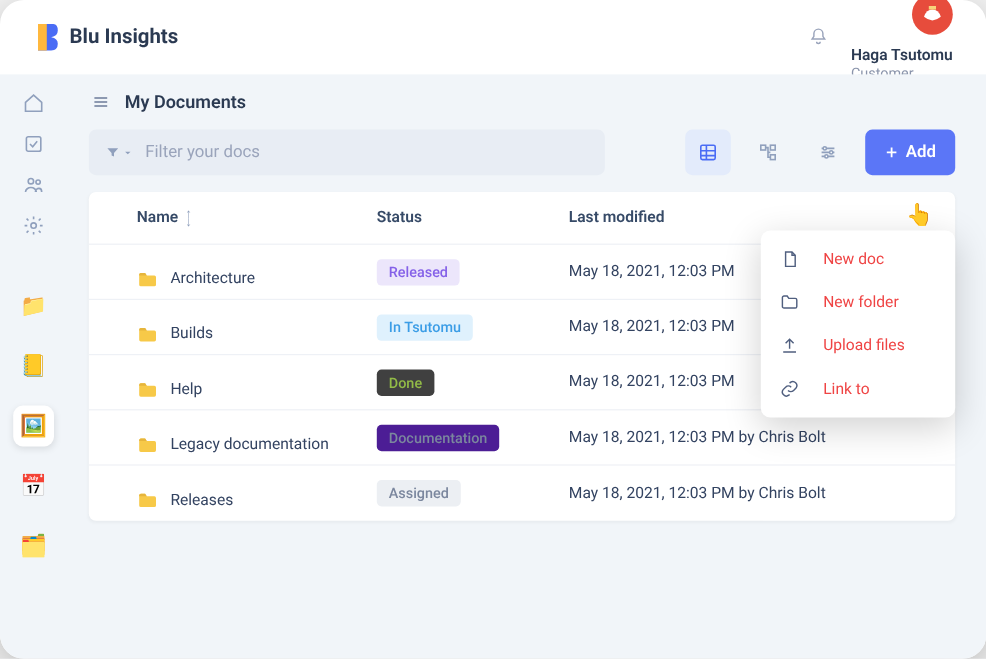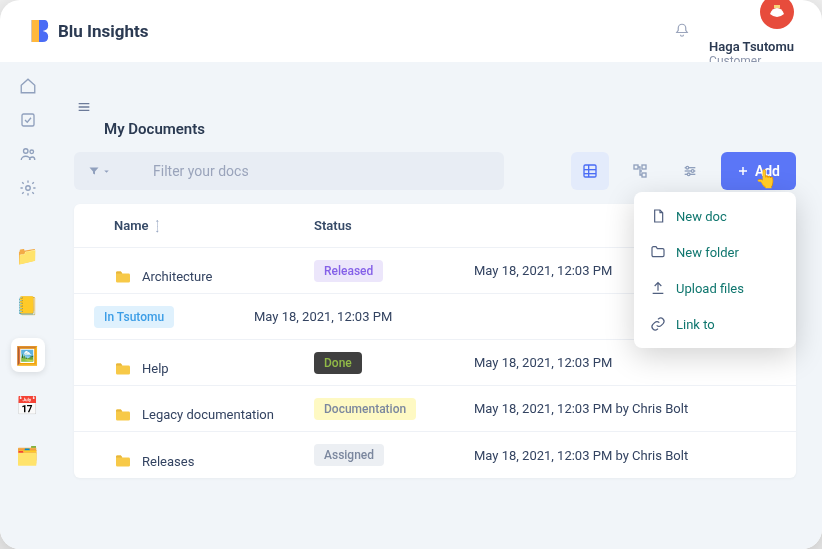--- a/index.html
+++ b/index.html
@@ -18,25 +18,25 @@
 .user-role { font-size: 12px; color: #8a94ab; }
 .body { display: flex; flex: 1; background: #f1f5f9; }
 .sidebar { width: 56px; display: flex; flex-direction: column; align-items: center; padding-top: 14px; gap: 14px; }
 .side-icon { width: 20px; height: 20px; color: #90a0bd; cursor: pointer; display:flex; align-items:center; justify-content:center;}
 .sidebar-lower { margin-top: 26px; display: flex; flex-direction: column; gap: 16px; }
 .thumb { width: 34px; height: 34px; border-radius: 8px; display:flex; align-items:center; justify-content:center; font-size:18px;}
 .thumb.active { background:#fff; box-shadow: 0 2px 6px rgba(0,0,0,0.1); }
 .main { flex: 1; padding: 14px 26px 20px 8px; position: relative; }
 .page-header { display: flex; align-items: center; gap: 12px; margin-bottom: 14px; padding-left: 12px;}
 .hamburger { width: 16px; height: 16px; color: #6b7a99; }
-.page-title { font-size: 15px; font-weight: 600; color: #2b3a52; margin-top: 44px; }
+.page-title { font-size: 15px; font-weight: 600; color: #2b3a52; }
 .toolbar { display: flex; gap: 18px; margin-bottom: 14px; padding-left: 10px; align-items:center;}
 .filter-box { background:#e8edf4; border-radius:6px; height:38px; flex:1; display:flex; align-items:center; padding:0 14px; gap:10px; max-width:430px;}
 .filter-icon { color:#90a0bd; font-size:13px; display:flex; align-items:center;}
-.filter-input { border:none; background:transparent; font-size:14px; color:#6b7a99; outline:none; flex:1;margin-left:32px; }
+.filter-input { border:none; background:transparent; font-size:14px; color:#6b7a99; outline:none; flex:1; }
 .filter-input::placeholder { color:#9aa4bb; }
 .view-btns { display:flex; gap:12px; align-items:center; margin-left: auto;}
 .icon-btn { width:38px; height:38px; border-radius:6px; display:flex; align-items:center; justify-content:center; color:#90a0bd; cursor:pointer; }
 .icon-btn.active { background:#e3ebfb; color:#4a6cf5; }
 .add-btn { background:#5b76f7; color:#fff; border:none; border-radius:6px; height:38px; padding:0 16px; font-size:14px; font-weight:600; display:flex; align-items:center; gap:6px; cursor:pointer; }
 .table { background:#fff; border-radius:6px; margin-left:10px; overflow:hidden; box-shadow: 0 1px 3px rgba(0,0,0,0.04);}
 .thead { display:flex; height:44px; align-items:center; border-bottom:1px solid #eef1f6; }
 .th, .td { padding:0 20px; font-size:13px; color:#2b3a52; }
 .col-name { width:220px;padding-left:40px; }
 .col-status { width:160px; }
@@ -45,24 +45,24 @@
 .sort-icon { color:#90a0bd; font-size:11px; display:flex; flex-direction:column; line-height:6px;}
 .row { display:flex; height:46px; align-items:center; border-bottom:1px solid #eef1f6; }
 .row:last-child { border-bottom:none; }
 .td { color:#334361; }
 .name-cell { display:flex; align-items:center; gap:10px;margin-top:12px; }
 .folder-glyph { width:18px; height:14px; }
 .status-chip { display:inline-block; padding:4px 10px; border-radius:4px; font-size:12px; font-weight:500;}
 .chip-released { background:#ece6fb; color:#8561e8; }
 .chip-inprogress { background:#dff1fd; color:#3b9de6; }
 .chip-done { background:#404040; color:#92bb47; }
-.chip-documentation { background:#fef9c3; color:#7b879e; }
+.chip-documentation { background:#4c1d95; color:#7b879e; }
 .chip-assigned { background:#eceff3; color:#7b879e; }
 .dropdown { position:absolute; top:130px; right:26px; width:162px; background:#fff; border-radius:8px; box-shadow:0 8px 30px rgba(0,0,0,0.18); padding:6px 0; z-index:5;}
-.dd-item { display:flex; align-items:center; gap:10px; padding:10px 16px; font-size:13px; color:#0f766e; cursor:pointer; }
+.dd-item { display:flex; align-items:center; gap:20px; padding:10px 16px; font-size:13px; color:#ef4444; cursor:pointer; }
 .dd-icon { width:16px; height:16px; color:#505f7f; }
 .cursor-hand { position:absolute; top:106px; right:44px; font-size:18px; color:#222; z-index:6; pointer-events:none; }
 </style>
 </head>
 <body>
 
 <div class="window">
   <div class="topbar">
     <div class="logo-wrap">
       <svg class="logo-mark" viewBox="0 0 24 28">
@@ -186,36 +186,48 @@
 
       <div class="table">
         <div class="thead">
           <div class="th col-name">
               <span>Name</span>
               <span class="sort-icon">↑<br>↓</span>
             </div>
           <div class="th col-status">
               <span>Status</span>
             </div>
+          <div class="th col-mod">
+              <span>Last modified</span>
+            </div>
         </div>
         <div id="table-body">
             <div class="row">
     <div class="td col-name">
                 <div class="name-cell">
       <svg class="folder-glyph" viewBox="0 0 24 20">
                     <path d="M2 4a2 2 0 0 1 2-2h5l2 3h9a2 2 0 0 1 2 2v9a2 2 0 0 1-2 2H4a2 2 0 0 1-2-2z" fill="#f7c948"></path>
                     <path d="M2 4a2 2 0 0 1 2-2h5l2 3H2z" fill="#e6b53c"></path>
                   </svg>
       <span>Architecture</span>
     </div>
               </div>
     <div class="td col-status"><span class="status-chip chip-released">Released</span></div>
     <div class="td col-mod">May 18, 2021, 12:03 PM</div>
             </div>
             <div class="row">
+    <div class="td col-name">
+                <div class="name-cell">
+      <svg class="folder-glyph" viewBox="0 0 24 20">
+                    <path d="M2 4a2 2 0 0 1 2-2h5l2 3h9a2 2 0 0 1 2 2v9a2 2 0 0 1-2 2H4a2 2 0 0 1-2-2z" fill="#f7c948"></path>
+                    <path d="M2 4a2 2 0 0 1 2-2h5l2 3H2z" fill="#e6b53c"></path>
+                  </svg>
+      <span>Builds</span>
+    </div>
+              </div>
     <div class="td col-status"><span class="status-chip chip-inprogress">In Tsutomu</span></div>
     <div class="td col-mod">May 18, 2021, 12:03 PM</div>
             </div>
             <div class="row">
     <div class="td col-name">
                 <div class="name-cell">
       <svg class="folder-glyph" viewBox="0 0 24 20">
                     <path d="M2 4a2 2 0 0 1 2-2h5l2 3h9a2 2 0 0 1 2 2v9a2 2 0 0 1-2 2H4a2 2 0 0 1-2-2z" fill="#f7c948"></path>
                     <path d="M2 4a2 2 0 0 1 2-2h5l2 3H2z" fill="#e6b53c"></path>
                   </svg>

